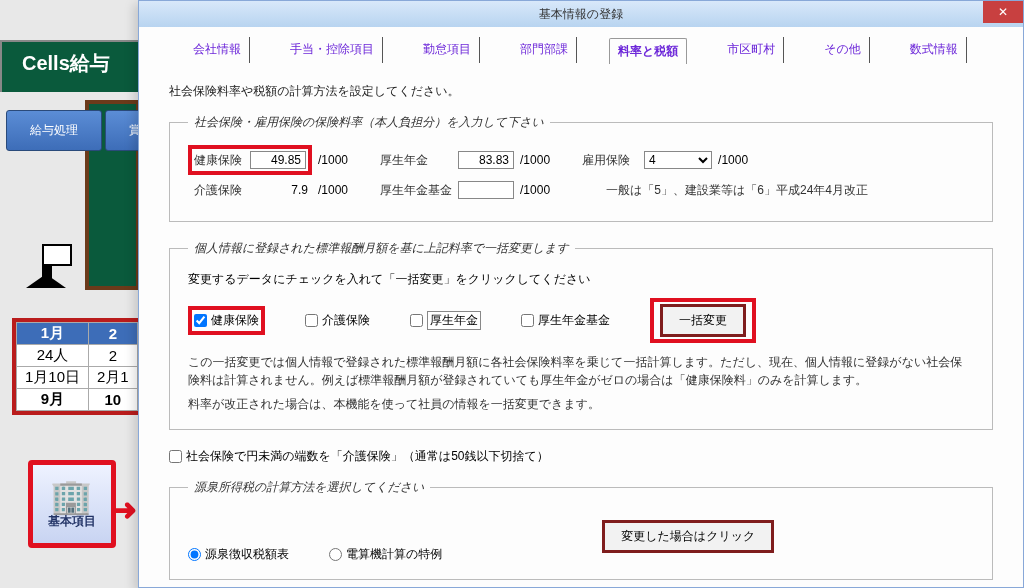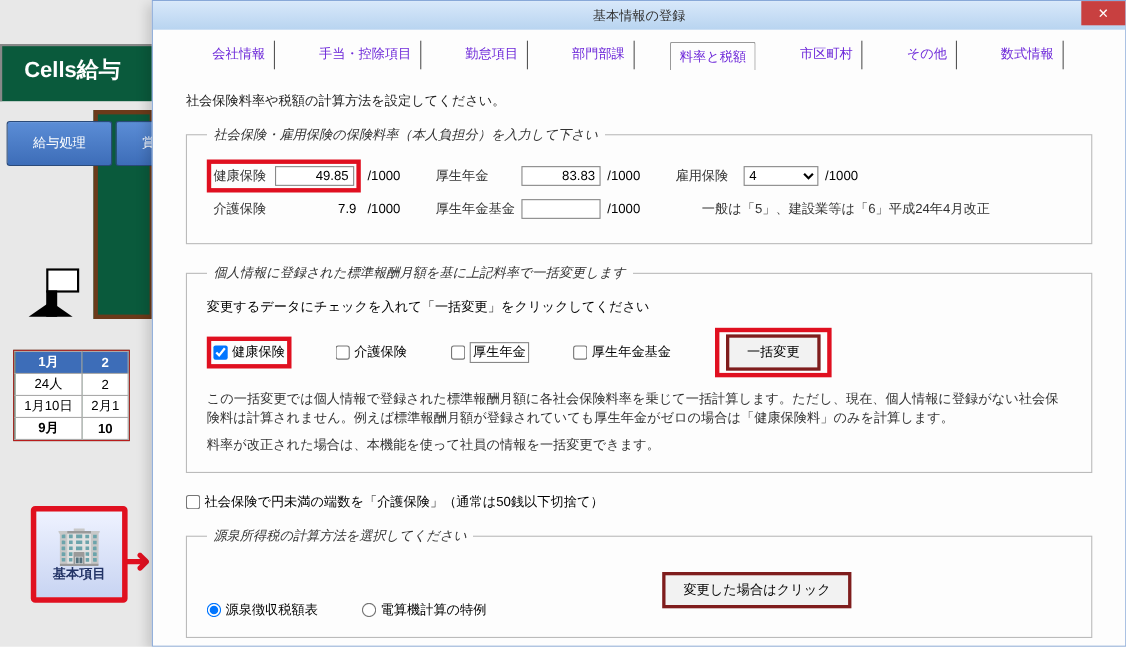--- a/index.html
+++ b/index.html
@@ -61,23 +61,23 @@
       border: 4px solid #6b3a1a;
     }
     .bg-slide { position:absolute; left:18px; top:244px; width:54px; height:46px; }
     .bg-slide-screen { position:absolute; left:24px; top:0; width:30px; height:22px; background:#fff; border:2px solid #000; }
     .bg-slide-stand { position:absolute; left:8px; top:30px; width:0; height:0; border-left:20px solid transparent; border-right:20px solid transparent; border-bottom:14px solid #000; }
     .bg-slide-body { position:absolute; left:24px; top:20px; width:10px; height:24px; background:#000; }
     .bg-table {
       position: absolute;
       left: 12px;
       top: 318px;
-      border: 1px solid #b91c1c;
-      background: #14532d;
-      font-size: 12px;
+      border: 4px solid #b91c1c;
+      background: #ec4899;
+      font-size: 15px;
     }
     .bg-table table { border-collapse: collapse; }
     .bg-table td, .bg-table th {
       border: 1px solid #aaa;
       padding: 1px 8px;
       background: white;
       text-align: center;
     }
     .bg-table th { background: #3d6db8; color: white; }
     .bg-basic-btn {
@@ -144,21 +144,21 @@
     }
     .tab {
       padding: 4px 8px;
       font-size: 12px;
       color: #6d28d9;
       border-right: 1px solid #555;
       cursor: pointer;
       margin-left: 32px;
     }
     .tab.active {
-      font-weight: normal;
+      font-weight: bold;
       background: #fdfdfd;
       border: 1px solid #999;
       border-bottom: none;
       border-radius: 2px 2px 0 0;
       position: relative;
       top: 1px;
     }
     .tabs .tab:first-child { border-left: none; }
     .content {
       padding: 14px 30px;
@@ -181,21 +181,21 @@
     }
     .row {
       display: flex;
       align-items: center;
       gap: 6px;
       margin-bottom: 6px;
       flex-wrap: wrap;
     }
     .lbl { display: inline-block; width: 56px; color: #333; }
     .num-input {
-      width: 72px;
+      width: 56px;
       height: 18px;
       border: 1px solid #888;
       background: white;
       text-align: right;
       padding: 0 4px;
       font-size: 12px;
     }
     .per { margin-right: 26px; }
     .select {
       width: 68px;

